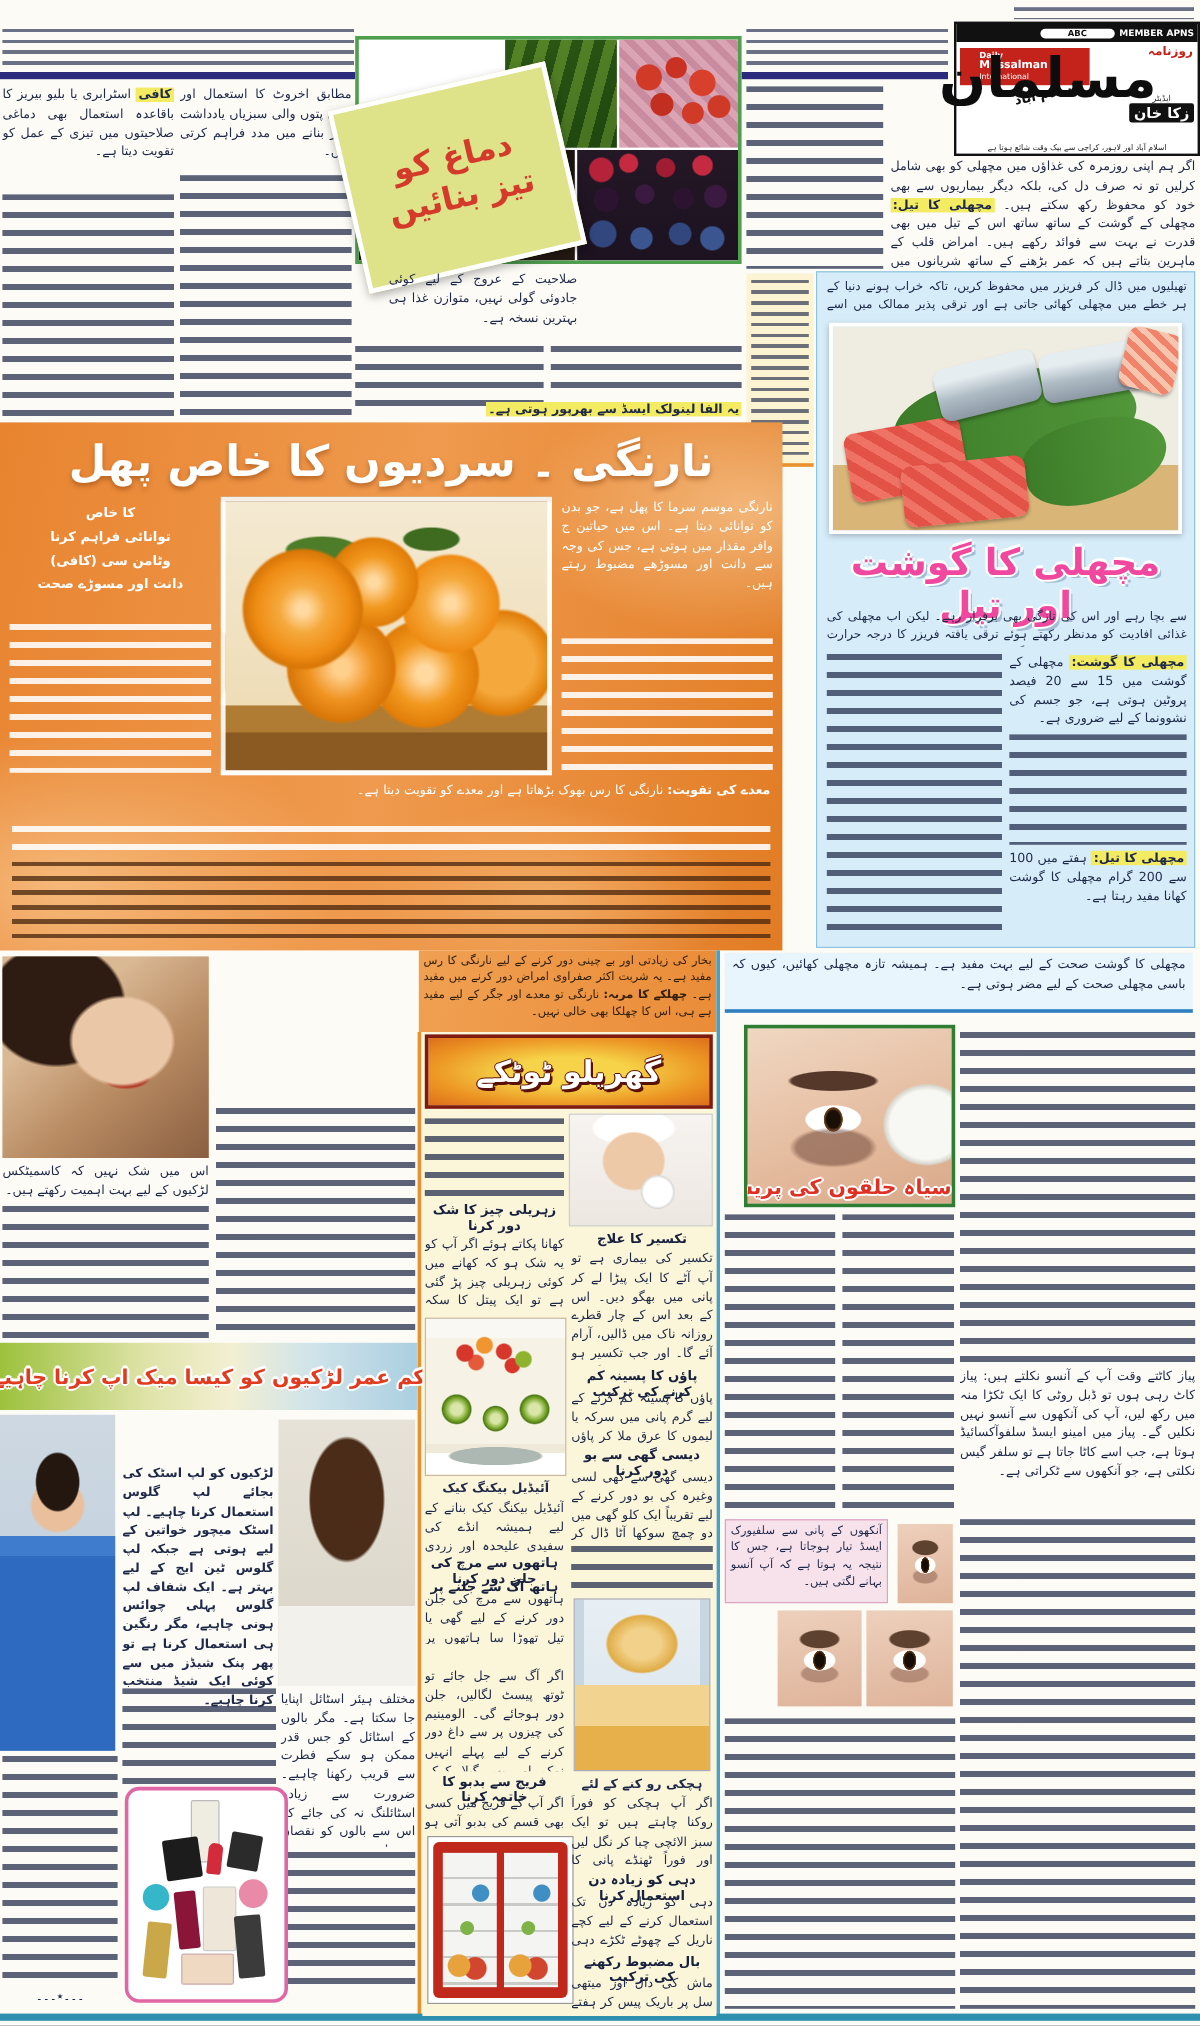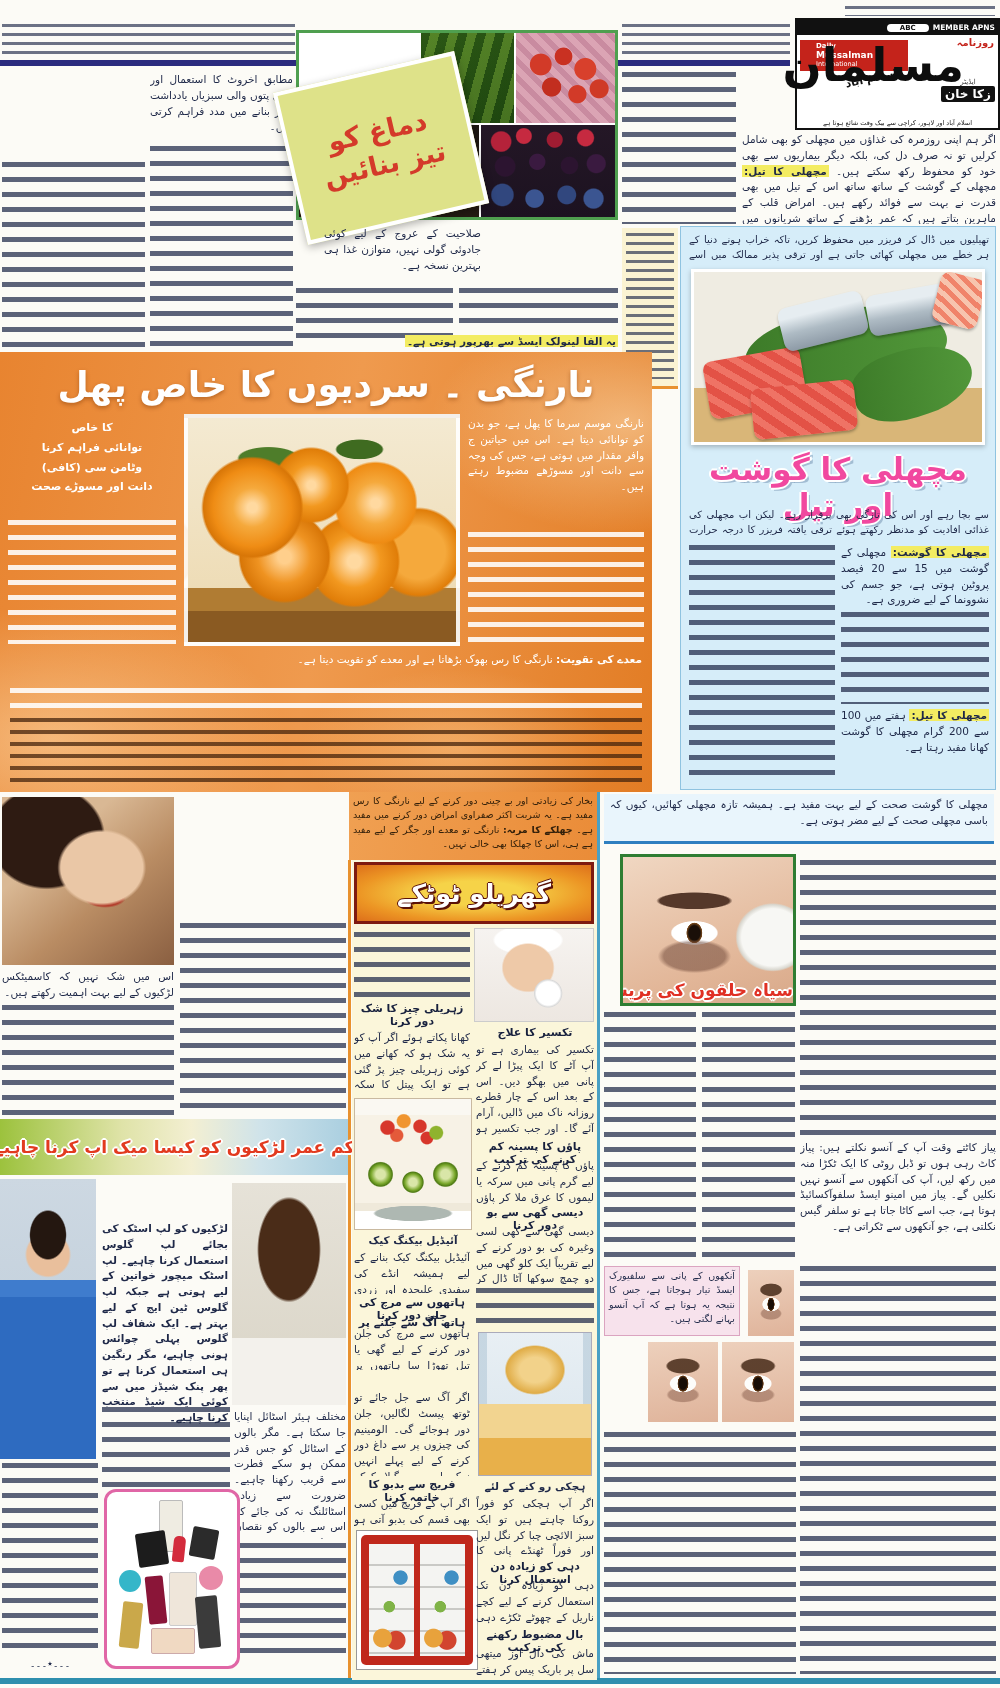--- a/index.html
+++ b/index.html
@@ -15,21 +15,21 @@
   .gk-sm{background-image:repeating-linear-gradient(180deg, rgba(30,40,72,.65) 0 3px, transparent 3px 9px);overflow:hidden;}
   .cap{direction:rtl;text-align:center;font-weight:bold;color:#1e2848;font-size:10.5px;}
   .sub{direction:rtl;text-align:center;font-weight:bold;color:#17203d;font-size:11px;line-height:1.2;}
   .photo{overflow:hidden;}
   .outline-w{text-shadow:-2px 0 #fff,2px 0 #fff,0 -2px #fff,0 2px #fff,-1px -1px #fff,1px 1px #fff,1px -1px #fff,-1px 1px #fff;}
 
   
   .mast{background:#fff;border:2px solid #111;}
   .mast-bar{position:absolute;left:0;top:0;right:0;height:15px;background:#111;color:#fff;
             font-size:7.5px;font-weight:bold;display:flex;align-items:center;justify-content:flex-end;gap:4px;padding:0 3px;box-sizing:border-box;}
-  .abc{background:#fff;color:#111;border-radius:7px;padding:0 13px;font-size:7px;font-weight:bold;}
+  .abc{background:#fff;color:#111;border-radius:7px;padding:0 23px;font-size:7px;font-weight:bold;}
   .mast-title{font-weight:bold;color:#0d0d0d;font-size:46px;line-height:.95;direction:rtl;}
   .redbox{background:#c4231b;color:#fff;font-weight:bold;font-size:9px;line-height:1.1;padding:3px 16px;}
 
   
   .h-brain{font-weight:bold;color:#d43a2a;font-size:27px;line-height:1.25;text-align:center;direction:rtl;}
   .h-orange{font-weight:bold;color:#fff;font-size:36px;text-align:center;direction:rtl;text-shadow:0 2px 4px rgba(120,50,0,.45);}
   .h-fish{font-weight:bold;color:#f1489f;font-size:31px;text-align:center;direction:rtl;
           text-shadow:-2px 0 #fff,2px 0 #fff,0 -2px #fff,0 2px #fff,3px 3px 0 rgba(120,150,180,.55);}
   .h-makeup{font-weight:bold;color:#e23a1f;font-size:17px;text-align:center;direction:rtl;white-space:nowrap;}
   .h-rem{font-weight:bold;color:#fff;font-size:25px;text-align:center;direction:rtl;
@@ -168,20 +168,24 @@
       <div style="font-size:7px;color:#333;">ایڈیٹر</div>
       <div style="font-size:12px;font-weight:bold;background:#111;color:#fff;padding:1px 4px;border-radius:2px;">زکا خان</div>
     </div>
     <div class="abs" style="left:2px;right:2px;bottom:1px;font-size:6.5px;text-align:center;color:#222;direction:rtl;">اسلام آباد اور لاہور، کراچی سے بیک وقت شائع ہوتا ہے</div>
   </div>
 
   <div class="abs gk-sm" style="left:2px;top:24px;width:293px;height:34px;"></div>
   <div class="abs gk-sm" style="left:622px;top:24px;width:168px;height:34px;"></div>
   <div class="abs" style="left:0;top:60px;width:790px;height:6px;background:#2b2b7e;"></div>
 
+  <div class="abs u" style="left:2px;top:72px;width:143px;height:86px;">
+    <span class="hl">کافی</span>
+    <span>اسٹرابری یا بلیو بیریز کا باقاعدہ استعمال بھی دماغی صلاحیتوں میں تیزی کے عمل کو تقویت دیتا ہے۔</span>
+  </div>
   <div class="abs gk" style="left:2px;top:162px;width:143px;height:188px;"></div>
   <div class="abs u" style="left:150px;top:72px;width:143px;height:70px;">مطابق اخروٹ کا استعمال اور ہری پتوں والی سبزیاں یادداشت بہتر بنانے میں مدد فراہم کرتی ہیں۔</div>
   <div class="abs gk" style="left:150px;top:146px;width:143px;height:204px;"></div>
 
   <div class="abs photo" style="left:296px;top:30px;width:322px;height:190px;border:3px solid #4f9f4f;background:#fff;box-sizing:border-box;">
     <div class="abs photo ph-honey" style="left:0;top:0;width:120px;height:90px;"></div>
     <div class="abs photo ph-greens" style="left:122px;top:0;width:93px;height:90px;"></div>
     <div class="abs photo ph-tomato" style="left:217px;top:0;width:99px;height:90px;"></div>
     <div class="abs photo ph-walnut" style="left:0;top:92px;width:180px;height:92px;"></div>
     <div class="abs photo ph-berry" style="left:182px;top:92px;width:134px;height:92px;"></div>

